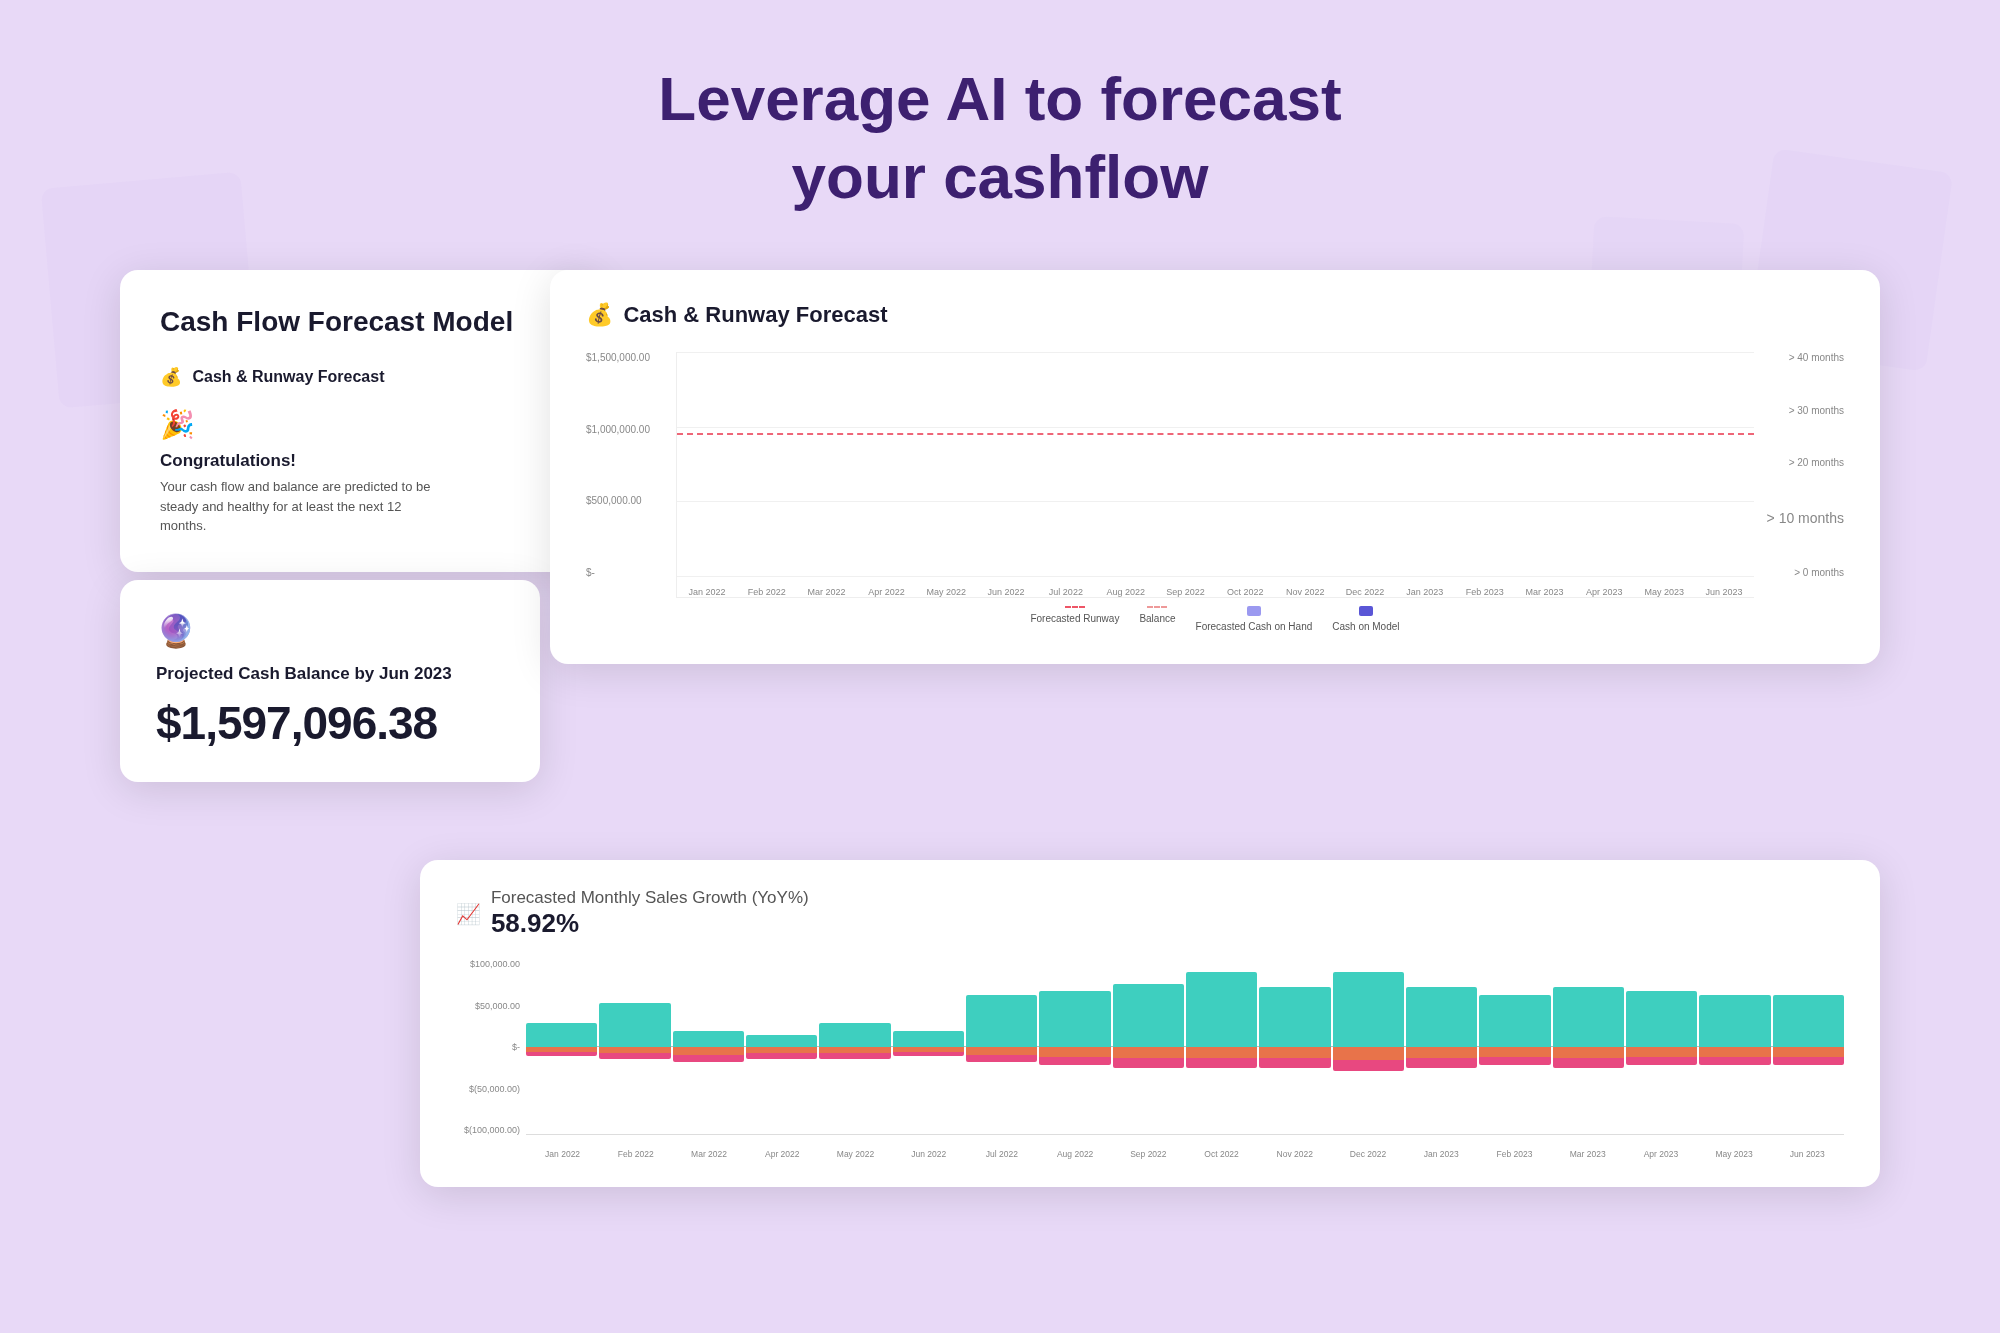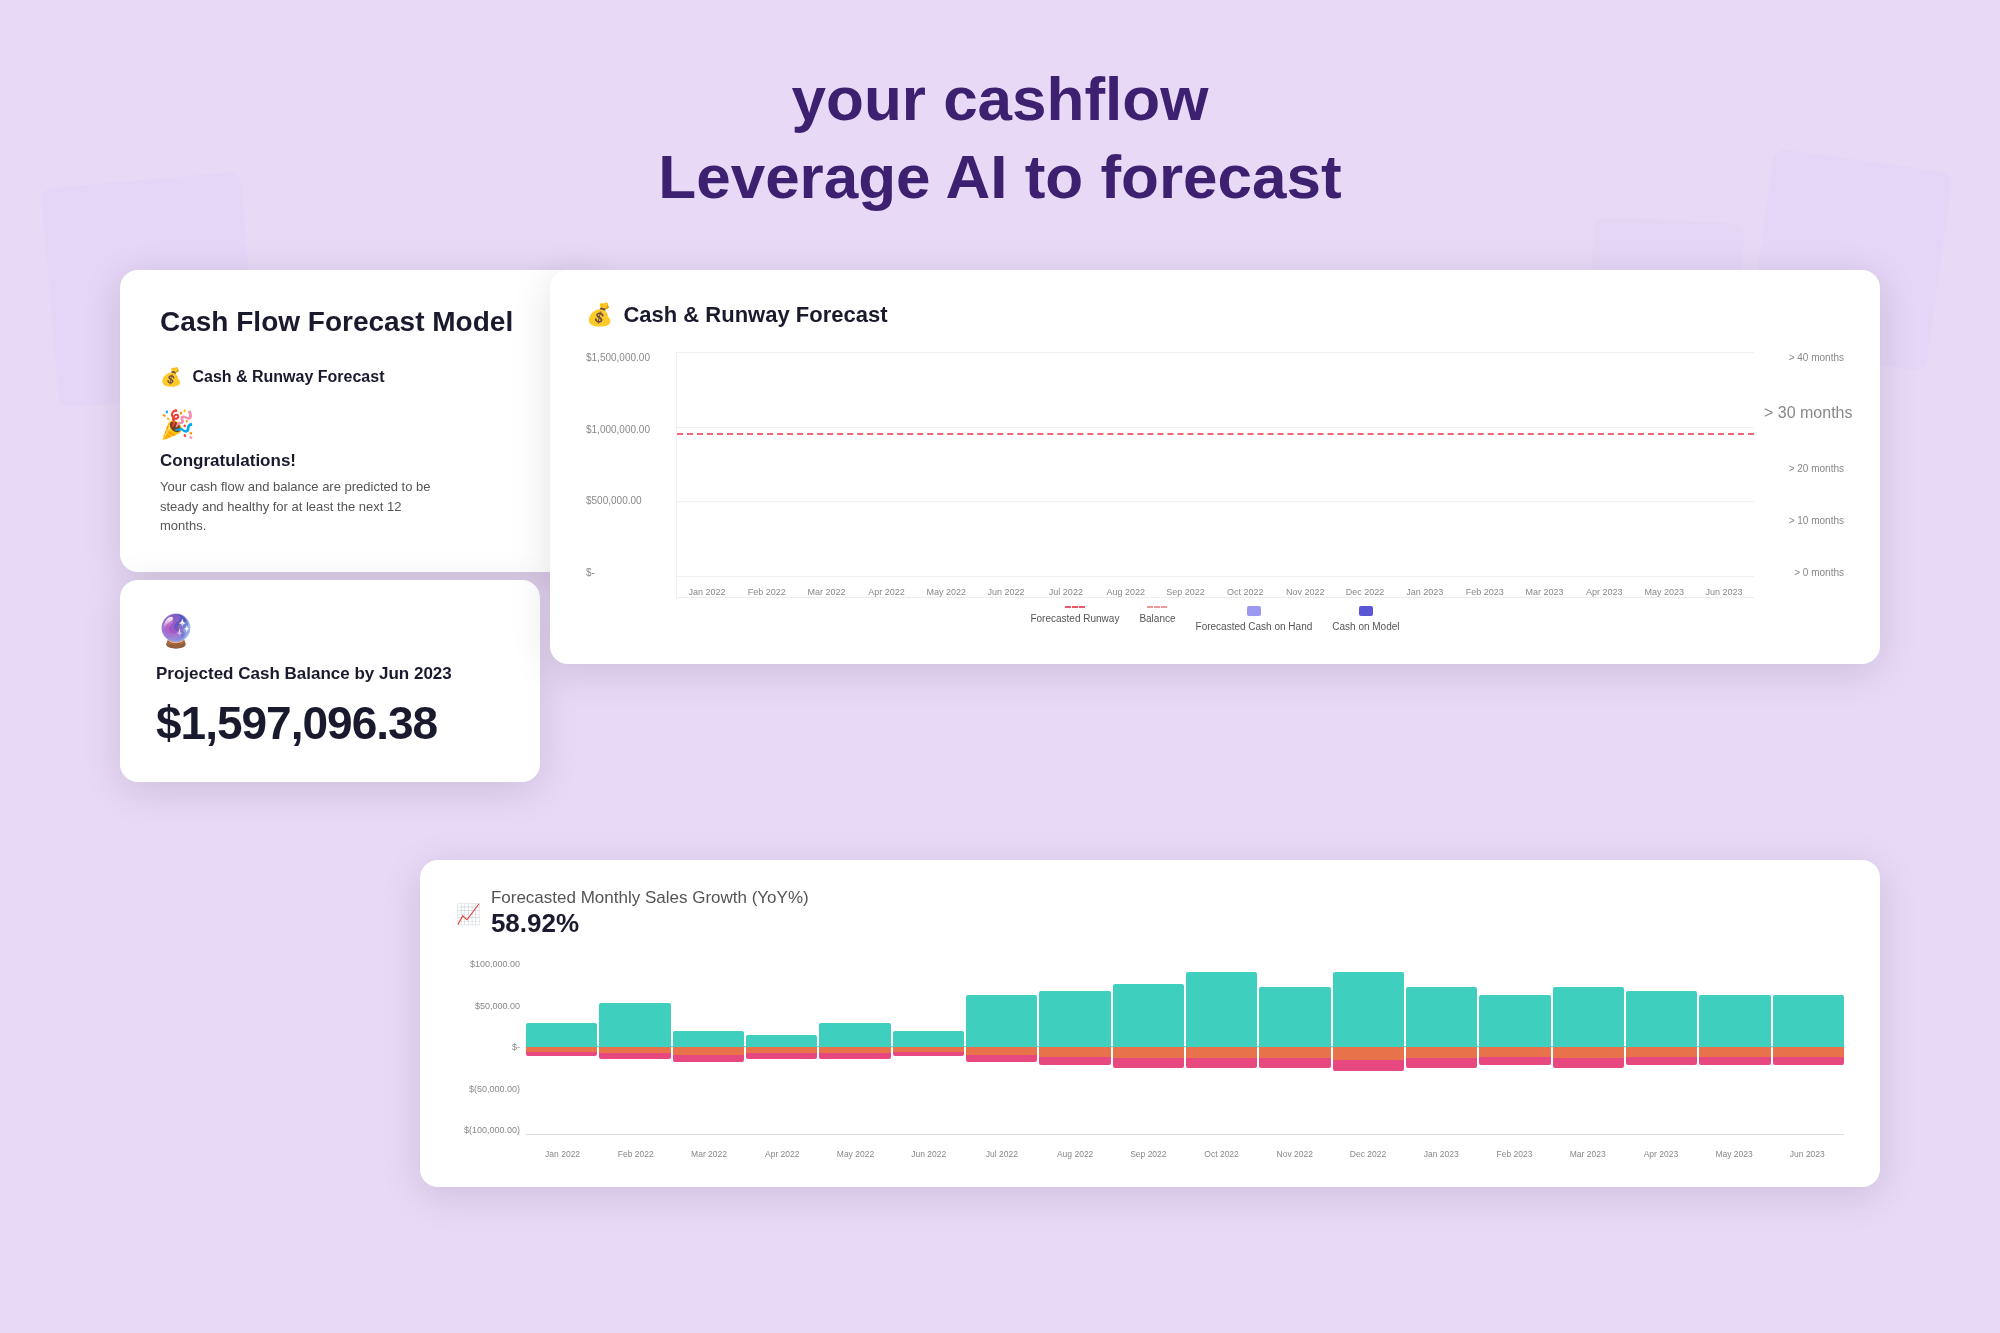--- a/index.html
+++ b/index.html
@@ -320,22 +320,22 @@
 </head>
 <body>
 
 <div class="bg-shapes">
   <div class="bg-shape" style="width:200px;height:220px;top:180px;left:50px;opacity:0.2;transform:rotate(-5deg)"></div>
   <div class="bg-shape" style="width:180px;height:200px;top:160px;right:60px;opacity:0.15;transform:rotate(8deg)"></div>
   <div class="bg-shape" style="width:150px;height:170px;top:220px;right:260px;opacity:0.12;transform:rotate(3deg)"></div>
 </div>
 
 <div class="page-title">
+  <div>Leverage AI to forecast</div>
   <div>your cashflow</div>
-  <div>Leverage AI to forecast</div>
 </div>
 
 <div class="cards-area">
 
   <div class="left-panel">
     <div class="left-panel-title">Cash Flow Forecast Model</div>
     <div class="section-label">
       <span class="section-emoji">💰</span>
       <span>Cash &amp; Runway Forecast</span>
     </div>
@@ -453,23 +453,23 @@
               <div class="x-label" style="flex: 1 1 0%; text-align: center; font-size: 9px; color: rgb(136, 136, 136); display: flex; align-items: flex-end; justify-content: center;">Feb 2023</div>
               <div class="x-label" style="flex: 1 1 0%; text-align: center; font-size: 9px; color: rgb(136, 136, 136); display: flex; align-items: flex-end; justify-content: center;">Mar 2023</div>
               <div class="x-label" style="flex: 1 1 0%; text-align: center; font-size: 9px; color: rgb(136, 136, 136); display: flex; align-items: flex-end; justify-content: center;">Apr 2023</div>
               <div class="x-label" style="flex: 1 1 0%; text-align: center; font-size: 9px; color: rgb(136, 136, 136); display: flex; align-items: flex-end; justify-content: center;">May 2023</div>
               <div class="x-label" style="flex: 1 1 0%; text-align: center; font-size: 9px; color: rgb(136, 136, 136); display: flex; align-items: flex-end; justify-content: center;">Jun 2023</div>
             </div>
         </div>
 
         <div class="y-axis-right" id="y-axis-right">
             <div class="y-label" style="font-size: 10px; color: rgb(136, 136, 136);">&gt; 0 months</div>
-            <div class="y-label" style="font-size: 10px; color: rgb(136, 136, 136);">&gt; 10 months</div>
+            <div class="y-label" style="font-size: 14px; color: rgb(136, 136, 136);">&gt; 10 months</div>
             <div class="y-label" style="font-size: 10px; color: rgb(136, 136, 136);">&gt; 20 months</div>
-            <div class="y-label" style="font-size: 16px; color: rgb(136, 136, 136);">&gt; 30 months</div>
+            <div class="y-label" style="font-size: 10px; color: rgb(136, 136, 136);">&gt; 30 months</div>
             <div class="y-label" style="font-size: 10px; color: rgb(136, 136, 136);">&gt; 40 months</div>
           </div>
       </div>
 
       <div class="legend">
         <div class="legend-item">
           <div style="width:20px;height:0;border-top:2px dashed #e56;"></div>
           <span style="font-size:10px;color:#555;">Forecasted Runway</span>
         </div>
         <div class="legend-item">

